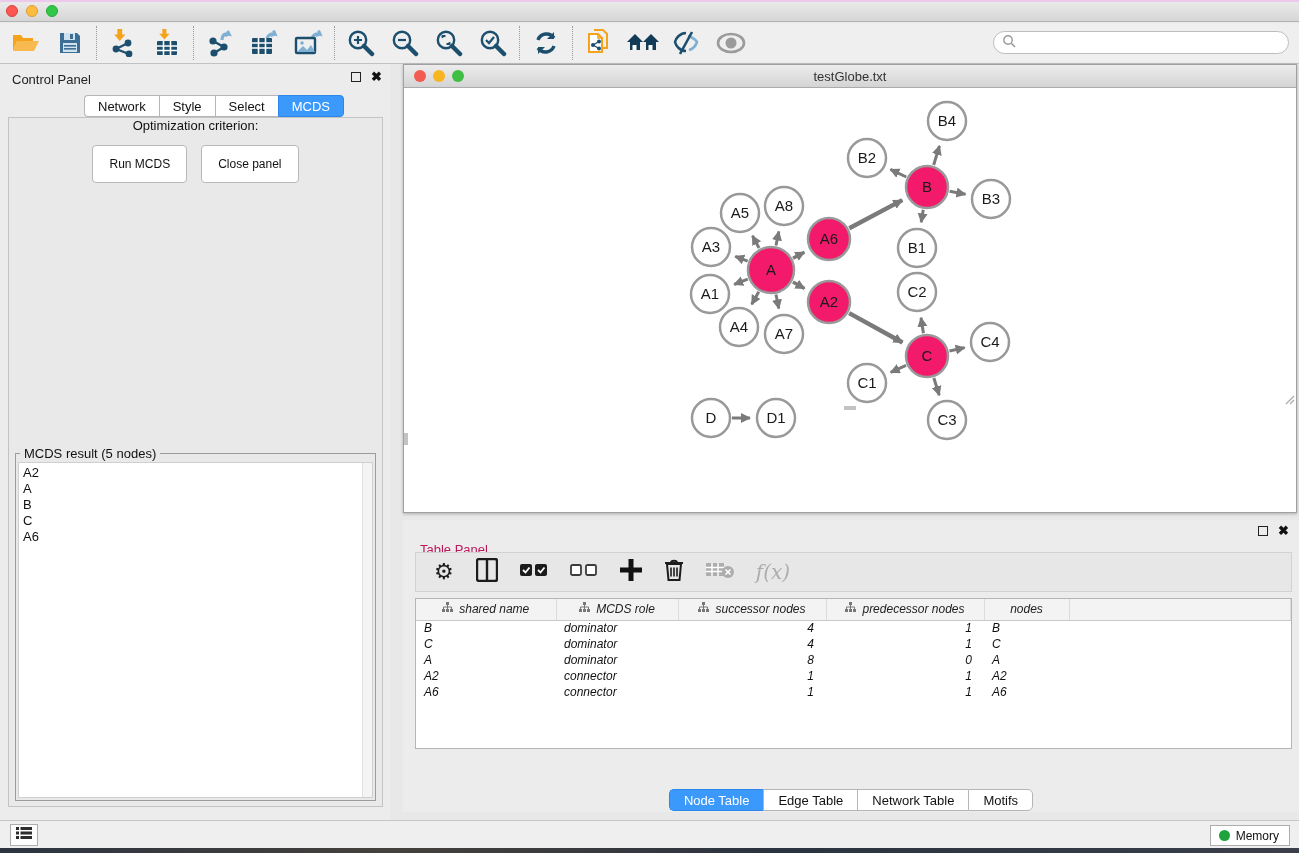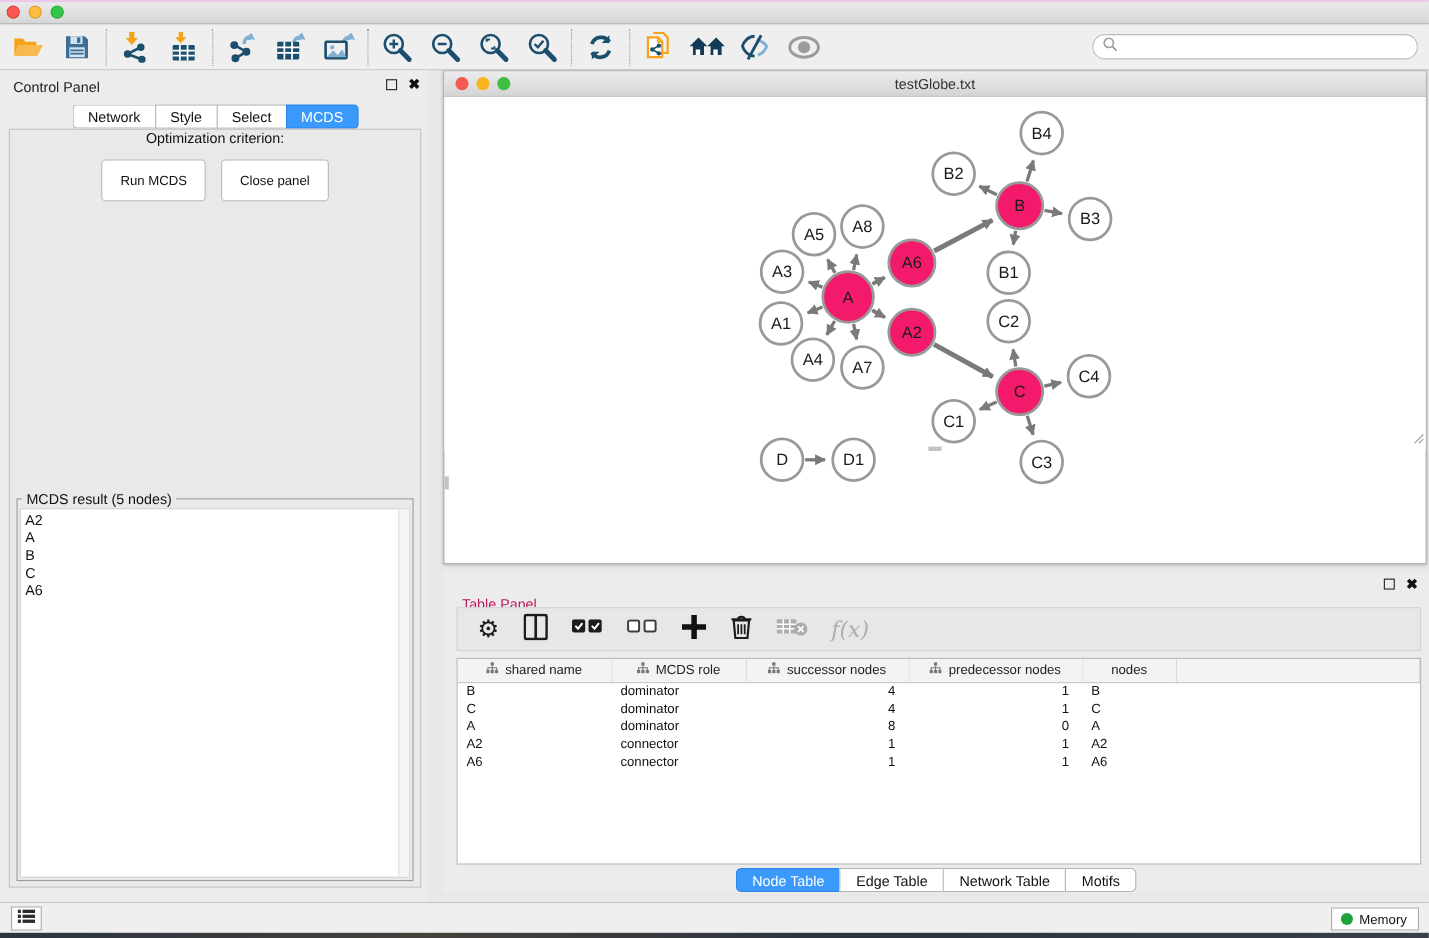--- a/index.html
+++ b/index.html
@@ -29,21 +29,21 @@
     background:#fff; border:1px solid #BDBDBD; border-radius:12px; display:flex; align-items:center; padding-left:8px; }
   .searchbox input { border:none; outline:none; flex:1; height:18px; font-size:13px; background:transparent; }
 
   
   .control-panel { position:absolute; left:0; top:64px; width:390px; height:756px; background:#ECECEC; }
   .panel-head { position:relative; height:30px; }
   .panel-head .ph-title { position:absolute; left:12px; top:8px; font-size:13px; color:#222; }
   .ph-icons { position:absolute; right:8px; top:8px; display:flex; gap:10px; align-items:center; }
   .float-box { width:10px; height:10px; border:1.5px solid #222; }
   .close-x { font-size:13px; font-weight:bold; color:#111; line-height:10px; }
-  .cp-tabs { position:absolute; left:66px; top:31px; display:flex; }
+  .cp-tabs { position:absolute; left:84px; top:31px; display:flex; }
   .cp-tab { height:22px; padding:0 13px; border:1px solid #B5B5B5; border-right:none;
     background:#fff; font-size:13px; display:flex; align-items:center; color:#111; }
   .cp-tab:first-child { border-radius:4px 0 0 4px; }
   .cp-tab:last-child { border-right:1px solid #B5B5B5; border-radius:0 4px 4px 0; }
   .cp-tab.active { background:#3B99FC; border-color:#2E86EA; color:#fff; }
   .cp-content { position:absolute; left:8px; top:53px; width:375px; height:690px;
     background:#E9E9E9; border:1px solid #C3C3C3; }
   .opt-label { text-align:center; font-size:13px; color:#111; }
   .selectbox { position:relative; margin:9px auto 0; width:312px; height:23px; background:#fff;
     border:1px solid #B9B9B9; border-radius:4px; font-size:13px; display:flex; align-items:center; padding-left:9px; color:#111; }
@@ -81,22 +81,22 @@
 
   
   .table-panel { position:absolute; left:403px; top:520px; width:896px; height:292px; background:#ECECEC; }
   .tp-head { position:relative; height:26px; }
   .tp-head .ph-title { position:absolute; left:17px; top:22px; font-size:13px; color:#be185d;text-align:right; }
   .tp-toolbar { position:absolute; left:12px; top:32px; width:877px; height:40px;
     background:#E7E7E7; border:1px solid #D2D2D2; display:flex; align-items:center; gap:22px; padding-left:18px; }
   .tp-tool { display:flex; align-items:center; justify-content:center; height:30px; }
   .gear-glyph { font-size:22px; color:#1c1c1c; line-height:22px; }
   .fx-glyph { font-family:"DejaVu Serif", serif; font-style:italic; font-size:20px; color:#ADADAD; }
-  .tp-tablewrap { position:absolute; left:12px; top:78px; width:877px; height:188px;
-    background:#fff; border:1px solid #B5B5B5; overflow:hidden; }
+  .tp-tablewrap { position:absolute; left:12px; top:78px; width:877px; height:151px;
+    background:#fff; border:1px solid #B5B5B5; overflow:hidden;font-style:italic; }
   table.nt { border-collapse:collapse; width:100%; table-layout:fixed; }
   table.nt th { height:21px; background:#F3F3F3; border-bottom:1px solid #C9C9C9; border-right:1px solid #DCDCDC;
     font-size:12px; font-weight:normal; color:#222; text-align:center; overflow:hidden; white-space:nowrap; }
   table.nt th .thwrap { display:flex; align-items:center; justify-content:center; gap:6px; }
   table.nt td { height:16px; font-size:12px; color:#111; padding:0 12px; white-space:nowrap; overflow:hidden; }
   table.nt td.al { text-align:left; padding-left:8px; }
   table.nt td.ar { text-align:right; }
   .tp-tabs { position:absolute; left:0; right:0; top:269px; display:flex; justify-content:center; }
   .tp-tab { height:22px; padding:0 14px; border:1px solid #B5B5B5; border-right:none; background:#fff;
     font-size:13px; color:#111; display:flex; align-items:center; }

